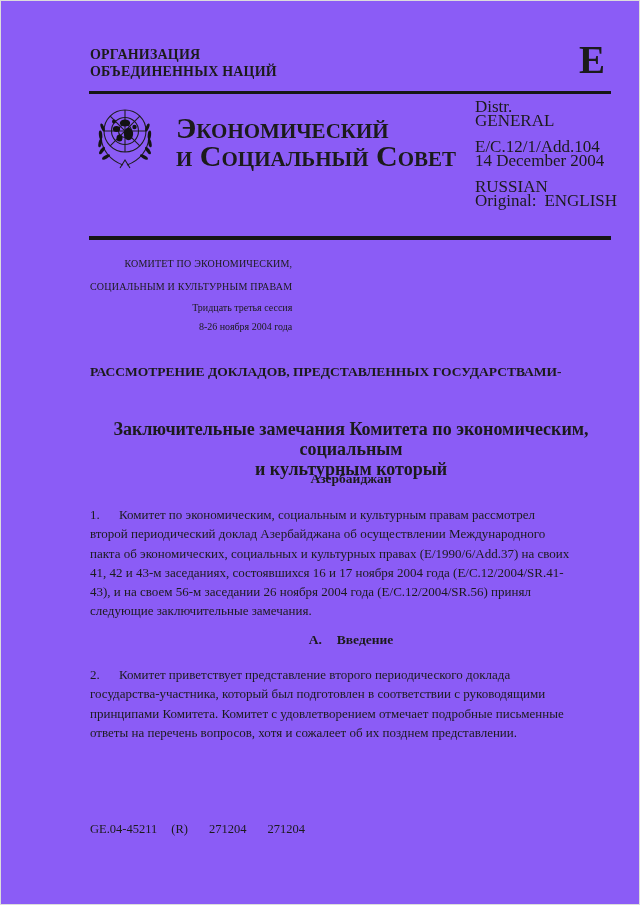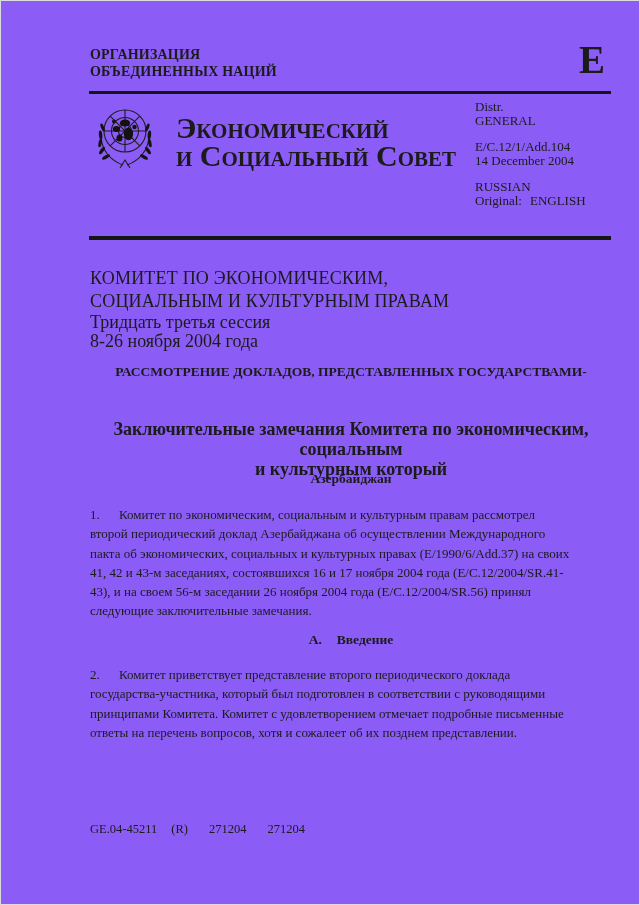--- a/index.html
+++ b/index.html
@@ -12,31 +12,31 @@
   
   .org-block { position:absolute; left:90px; top:46px; font-weight:bold; font-size:14px; line-height:17px; letter-spacing:0.2px; }
   .big-e { position:absolute; left:573px; top:40px; width:38px; font-weight:bold; font-size:39px; line-height:40px; text-align:center; }
   .rule-1 { position:absolute; left:89px; top:91px; width:522px; height:3px; background:#161616; }
   .rule-2 { position:absolute; left:89px; top:236px; width:522px; height:4px; background:#161616; }
 
   .emblem { position:absolute; left:92px; top:104px; }
 
   .council { position:absolute; left:176px; top:114px; font-weight:bold; font-variant:small-caps; font-size:30px; line-height:28px; }
 
-  .meta { position:absolute; left:475px; top:100px; font-size:13px; line-height:14px; }
+  .meta { position:absolute; left:475px; top:100px; font-size:17px; line-height:14px; }
   .meta .gap-above { margin-top:12px; }
   .orig-val { margin-left:8px; }
 
   
-  .committee { position:absolute; left:90px; top:267px; font-size:18px; }
+  .committee { position:absolute; left:90px; top:252px; font-size:10px;text-align:right; }
   .committee .cap { line-height:23px; letter-spacing:0.2px; }
   .committee .low { line-height:19px; }
 
   
-  .doc-title    { position:absolute; left:90px; top:361px; width:522px; text-align:center; font-weight:bold; font-size:13.5px; line-height:22px; }
+  .doc-title    { position:absolute; left:90px; top:361px; width:522px; text-align:left; font-weight:bold; font-size:13.5px; line-height:22px; }
   .doc-subtitle { position:absolute; left:90px; top:419px; width:522px; text-align:center; font-weight:bold; font-size:18px; line-height:20px; }
   .country      { position:absolute; left:90px; top:471px; width:522px; text-align:center; font-weight:bold; font-size:13.5px; }
 
   
   .para { position:absolute; left:90px; width:484px; font-size:13px; line-height:19.3px; }
   .para .num { display:inline-block; width:29px; }
   .para-1 { top:505px; }
   .para-2 { top:665px; }
 
   .section-heading { position:absolute; left:90px; top:632px; width:522px; text-align:center; font-weight:bold; font-size:13.5px; }

